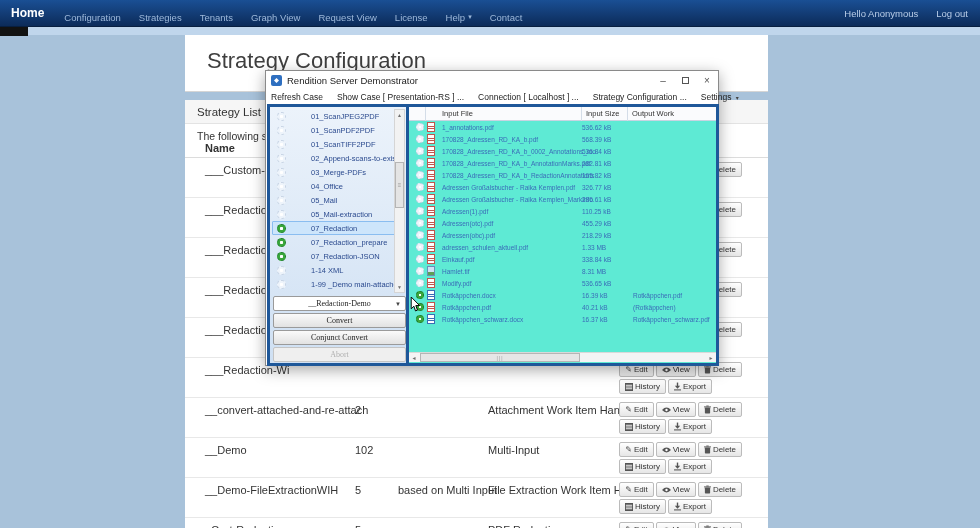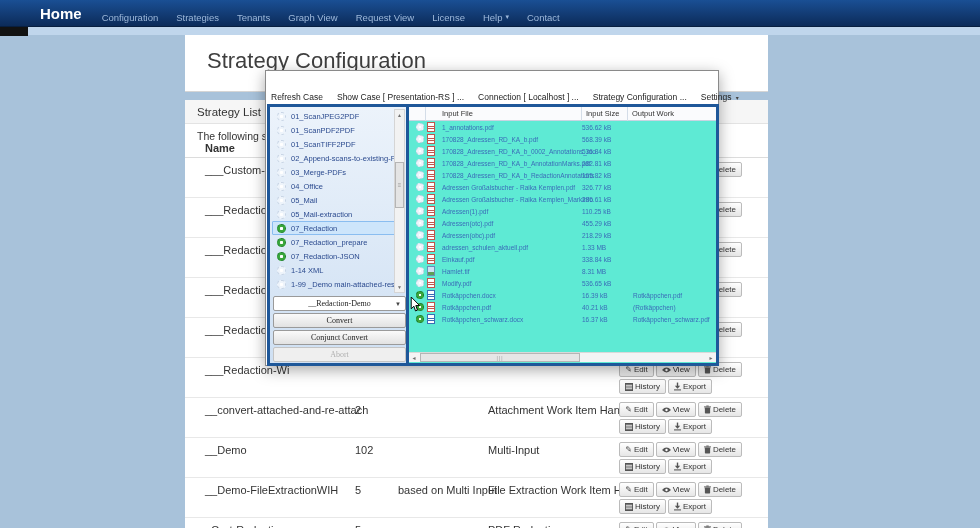--- a/index.html
+++ b/index.html
@@ -6,21 +6,21 @@
   html,body { width:980px; height:528px; overflow:hidden; }
   body { position:relative; background:#a8c2da; font-family:"Liberation Sans",sans-serif; }
 
   
   #navbar { position:absolute; left:0; top:0; width:980px; height:27px;
     background:linear-gradient(#1a4f94,#0c2b59); border-bottom:1px solid #081f40;
     display:flex; align-items:stretch; }
   #nav-items { display:flex; }
   .nav-item { display:flex; align-items:center; padding:17px 9px; font-size:9.5px;
     color:#9db8da; cursor:pointer; white-space:nowrap; }
-  .nav-item.active { color:#ffffff; font-size:15px; font-weight:bold; padding:12px 11px;margin-left:29px; }
+  .nav-item.active { color:#ffffff; font-size:12px; font-weight:bold; padding:12px 11px; }
   .nav-item .caret { display:none; font-size:7px; margin-left:3px; color:#9db8da; }
   #nav-right { margin-left:auto; display:flex; align-items:center; padding-right:12px; }
   #nav-right span { font-size:9.5px; color:#b9cde8; margin-left:18px; white-space:nowrap; }
 
   #subnav-strip { position:absolute; left:0; top:27px; width:980px; height:8px; background:#c0d6ec; }
   #corner-block { position:absolute; left:0; top:27px; width:28px; height:9px; background:#121212; }
 
   
   #title-card { position:absolute; left:185px; top:35px; width:583px; height:57px;
     background:#fff; border-bottom:1px solid #d5d5d5; }
@@ -68,21 +68,21 @@
   #modal-content { position:absolute; left:1px; top:33px; width:452px; height:262px;
     border:3px solid #1e5799; display:flex; background:#d9e7f5; }
 
   
   #left-panel { position:relative; width:139px; height:100%; border-right:3px solid #1e5799;
     background:linear-gradient(#ecf3fb,#cfe0f3); }
   #strategy-list { position:absolute; left:2px; top:2px; width:124px; height:184px; overflow:hidden; }
   .sitem { display:flex; align-items:center; height:14px; padding-left:4px; gap:5px; cursor:pointer;
     border:1px solid transparent; }
   .sitem.selected { background:#cde5fb; border:1px solid #8abdf0; border-radius:1px; }
-  .slabel { font-size:7.5px; color:#2b4a8e; white-space:nowrap; overflow:hidden; }
+  .slabel { font-size:7.5px; color:#2b4a8e; white-space:nowrap; overflow:hidden;margin-left:20px; }
 
   .gear { width:9px; height:9px; min-width:9px; border-radius:50%;
     border:1.5px dashed #c6d3e4;
     background:radial-gradient(circle,#ffffff 0 1.4px,#eef4fb 1.5px); }
   .gear.green { border-color:#1d7c2a;
     background:radial-gradient(circle,#ffffff 0 1.4px,#3aa63c 1.5px); }
 
   
   #list-scrollbar { position:absolute; right:1px; top:2px; width:11px; height:184px;
     background:#f2f2f2; border:1px solid #d5d5d5; }
@@ -174,20 +174,24 @@
   </div>
       <div class="nav-item">
     <span>Help</span>
     <span class="caret" style="display: inline-block;">▾</span>
   </div>
       <div class="nav-item">
     <span>Contact</span>
 
   </div>
     </div>
+  <div id="nav-right">
+    <span>Hello Anonymous</span>
+    <span>Log out</span>
+  </div>
 </div>
 <div id="subnav-strip"></div>
 <div id="corner-block"></div>
 
 <div id="title-card">
   <div id="page-title">Strategy Configuration</div>
 </div>
 
 <div id="list-card">
   <div id="panel-heading">Strategy List</div>
@@ -710,20 +714,36 @@
             </span>
             <span class="lbl">Delete</span>
           </button>
     </div>
 
   </div>
     </div>
 </div>
 
 <div id="modal">
+  <div id="titlebar">
+    <span id="title-icon">
+      <svg width="11" height="11">
+          <rect width="11" height="11" rx="2" fill="#2e6fc0"></rect>
+          <path d="M3 5.5 L5.5 3 L8 5.5 L5.5 8Z" fill="#fff"></path>
+        </svg>
+    </span>
+    <span id="modal-title">Rendition Server Demonstrator</span>
+    <div id="win-controls">
+      <span class="wbtn">–</span>
+      <span class="wbtn">
+          <span id="max-glyph"></span>
+        </span>
+      <span class="wbtn">×</span>
+    </div>
+  </div>
 
   <div id="menubar">
       <span class="menu-item">
     <span>Refresh Case</span>
   </span>
       <span class="menu-item">
     <span>Show Case  [ Presentation-RS ] ...</span>
   </span>
       <span class="menu-item">
     <span>Connection  [ Localhost ] ...</span>

